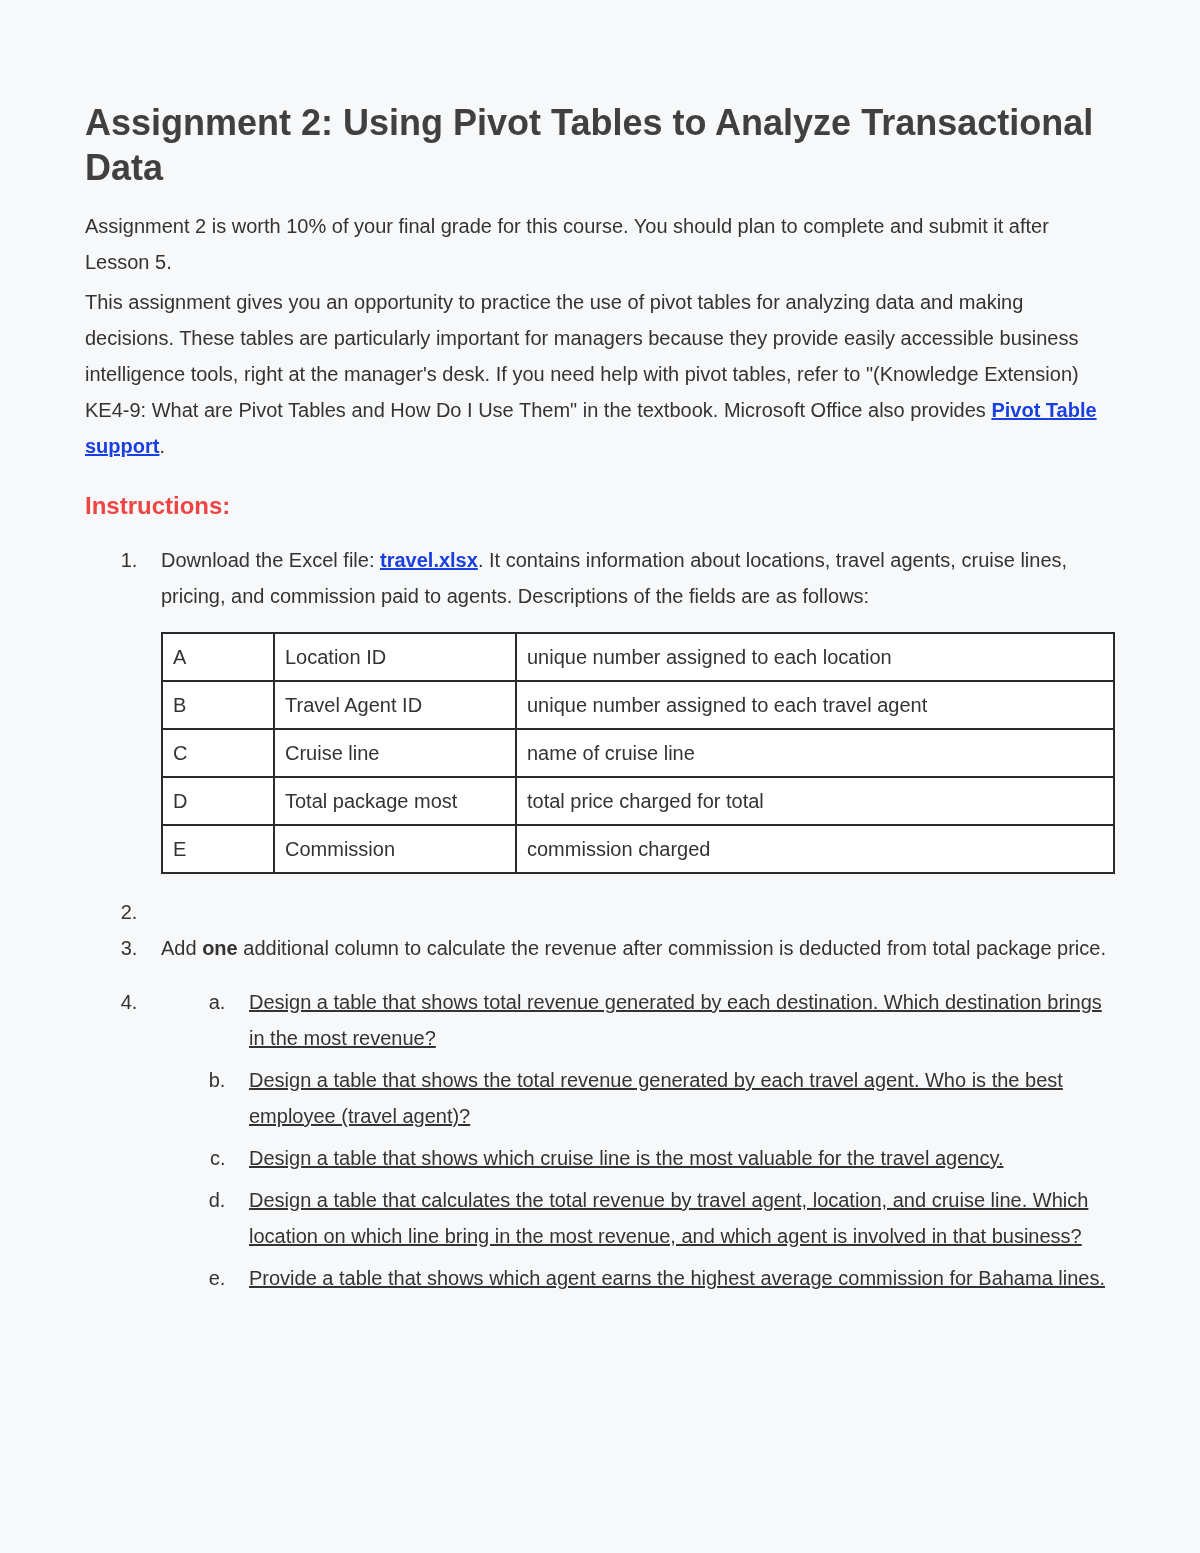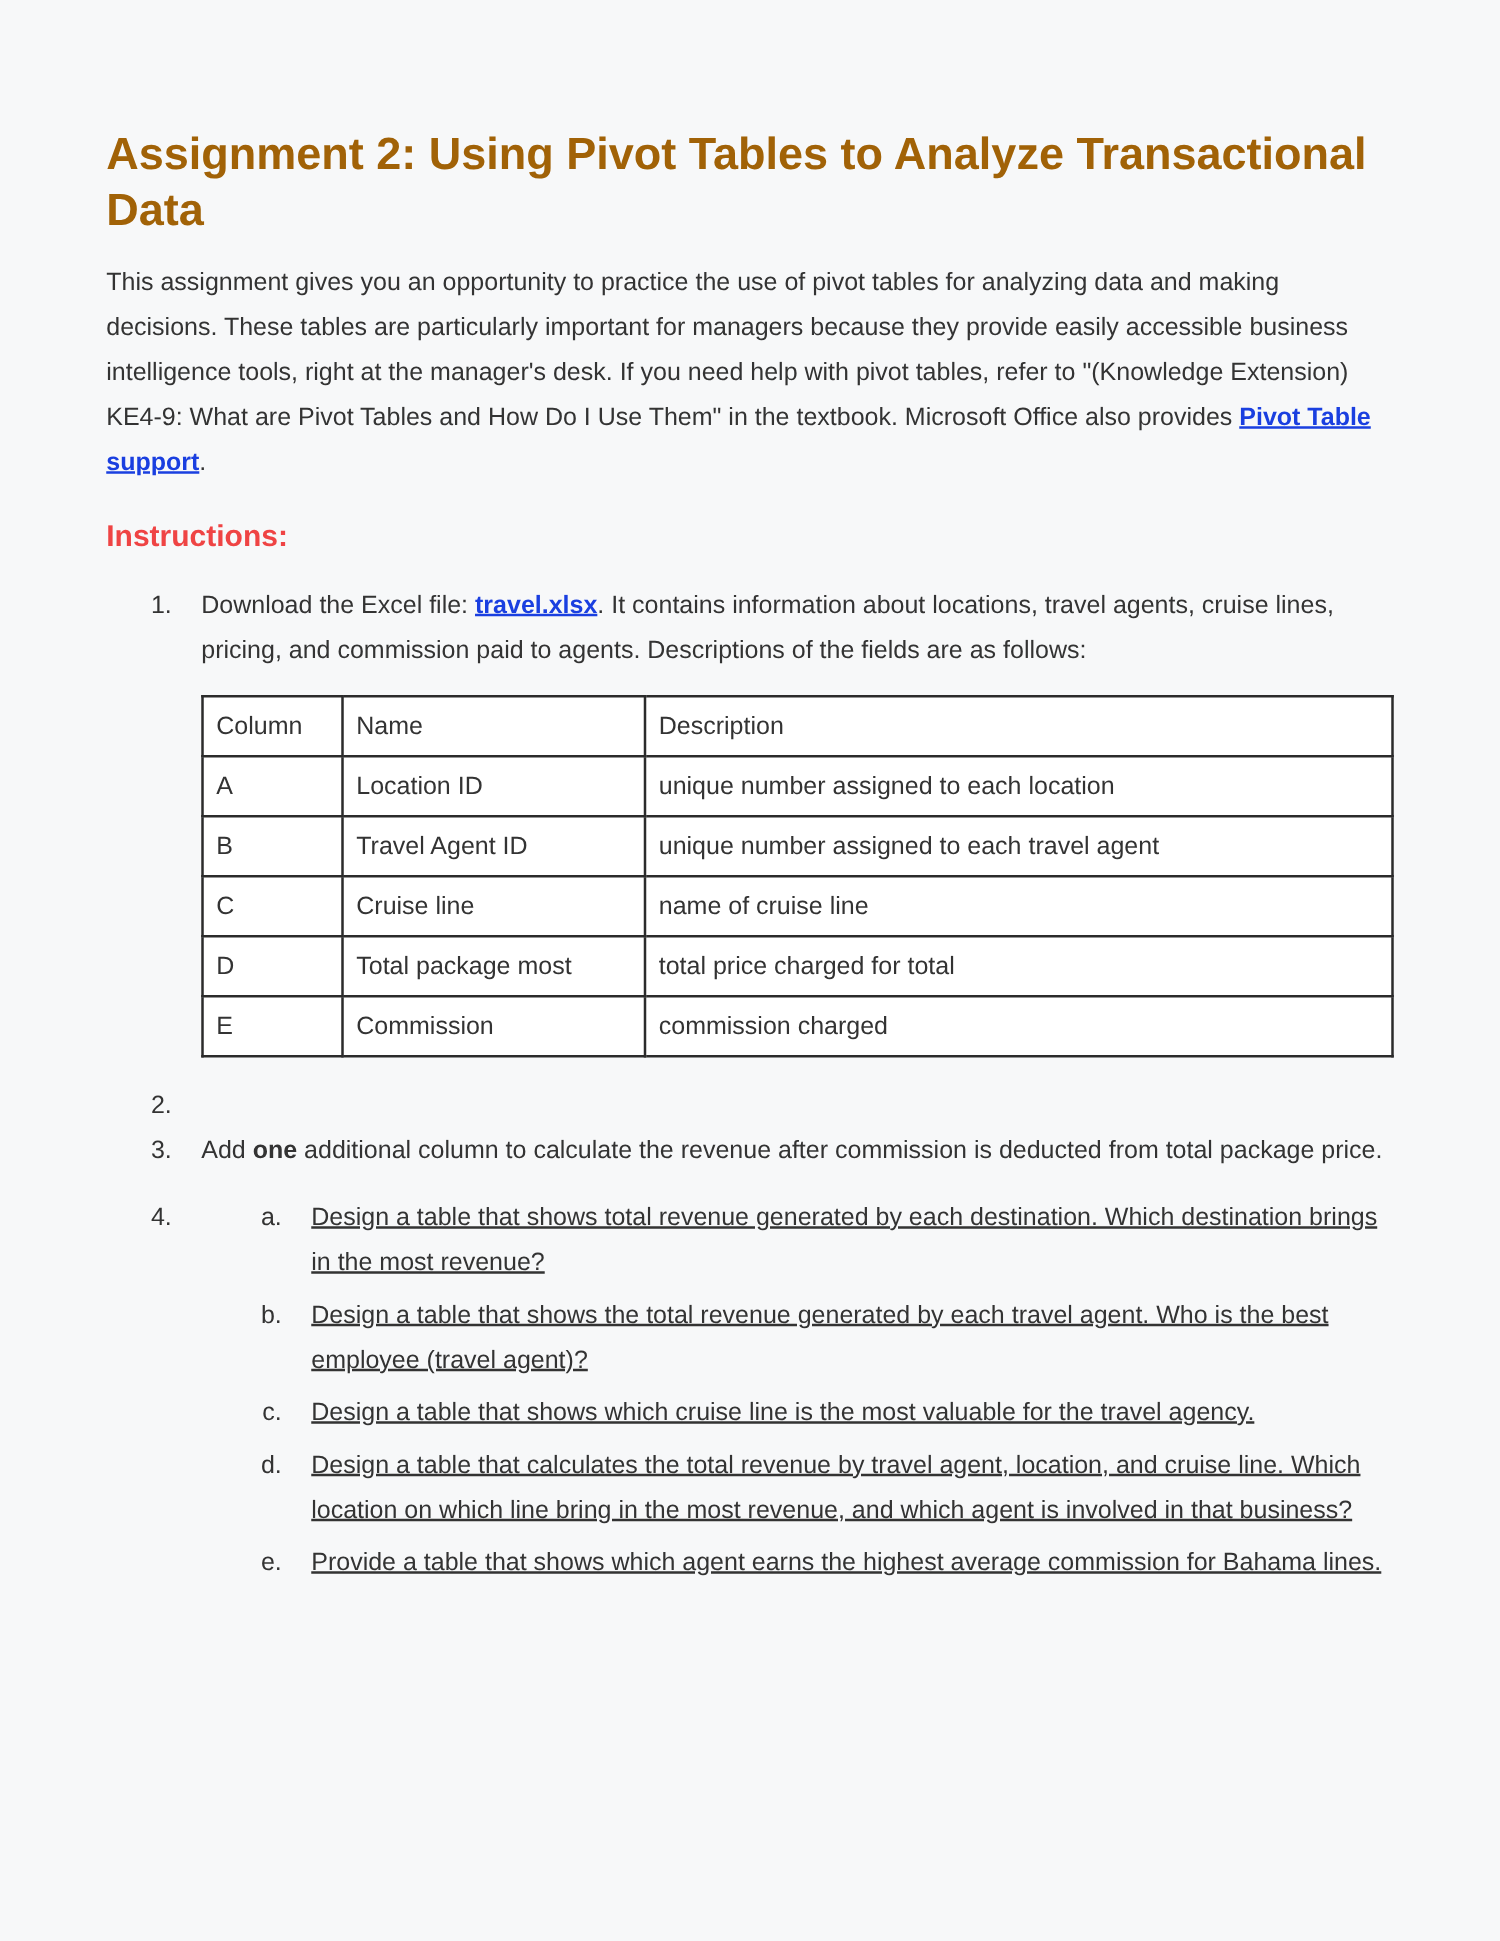--- a/index.html
+++ b/index.html
@@ -15,21 +15,21 @@
     width: 1200px;
     min-height: 1553px;
     padding: 100px 85px 120px 85px;
     background: #f7f8f9;
   }
   h1 {
     font-size: 36px;
     font-weight: bold;
     margin: 0 0 18px 0;
     line-height: 1.25;
-    color: #a16207;
+    color: #404040;
   }
   .body-text {
     font-size: 20px;
     line-height: 1.8;
     color: #333;
   }
   .body-text p { margin: 0 0 4px 0; }
   .link {
     color: #1a3fe0;
     font-weight: bold;
@@ -85,39 +85,35 @@
   .bold { font-weight: bold; }
 </style>
 </head>
 <body>
 
 <div class="page">
 
   <h1>Assignment 2: Using Pivot Tables to Analyze Transactional Data</h1>
 
   <div class="body-text">
+    <p>Assignment 2 is worth 10% of your final grade for this course. You should plan to complete and submit it after Lesson 5.</p>
     <p>
       <span>This assignment gives you an opportunity to practice the use of pivot tables for analyzing data and making decisions. These tables are particularly important for managers because they provide easily accessible business intelligence tools, right at the manager's desk. If you need help with pivot tables, refer to "(Knowledge Extension) KE4-9: What are Pivot Tables and How Do I Use Them" in the textbook. Microsoft Office also provides </span><a class="link">Pivot Table support</a><span>.</span>
     </p>
   </div>
 
   <h2 class="instructions">Instructions:</h2>
 
   <ol class="main-list">
     <li>
       <span>Download the Excel file: </span><a class="link">travel.xlsx</a><span>. It contains information about locations, travel agents, cruise lines, pricing, and commission paid to agents. Descriptions of the fields are as follows:</span>
 
       <div class="table-wrap">
         <table class="fields">
           <tbody>
-              <tr>
-            <td class="col-a">Column</td>
-            <td class="col-b">Name</td>
-            <td>Description</td>
-          </tr>
           <tr>
             <td class="col-a">A</td>
             <td class="col-b">Location ID</td>
             <td>unique number assigned to each location</td>
           </tr>
           <tr>
             <td class="col-a">B</td>
             <td class="col-b">Travel Agent ID</td>
             <td>unique number assigned to each travel agent</td>
           </tr>

